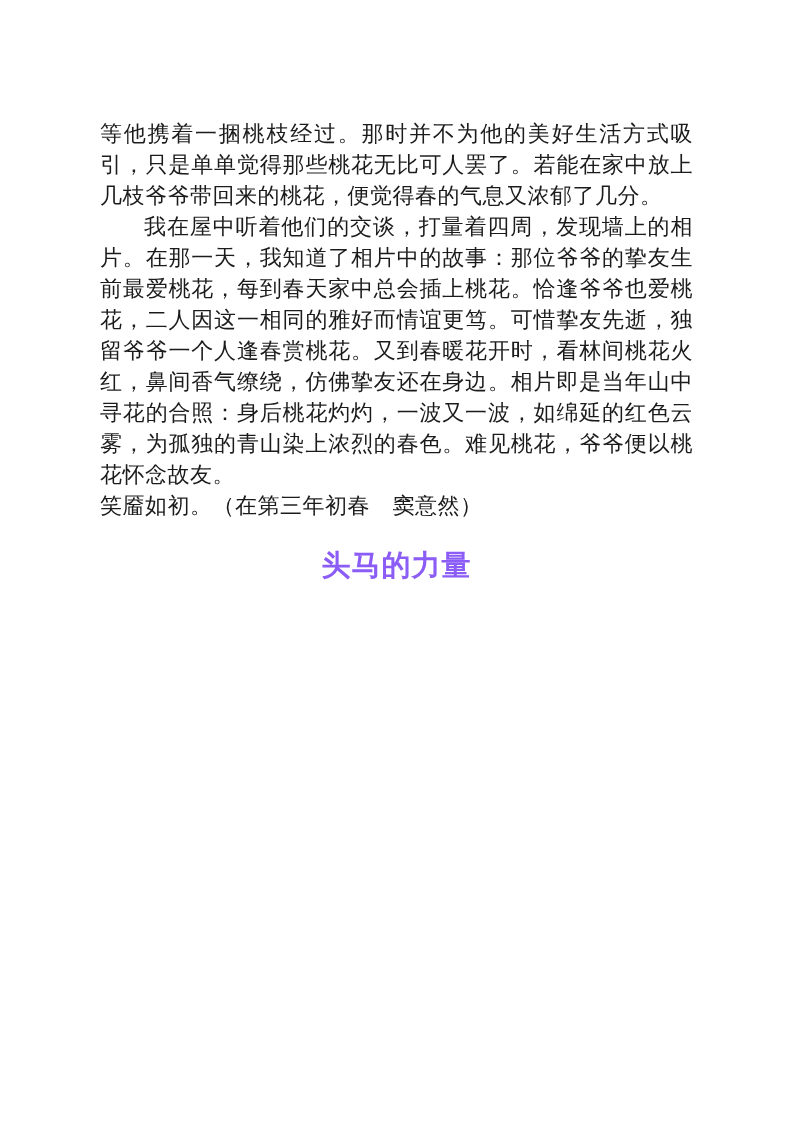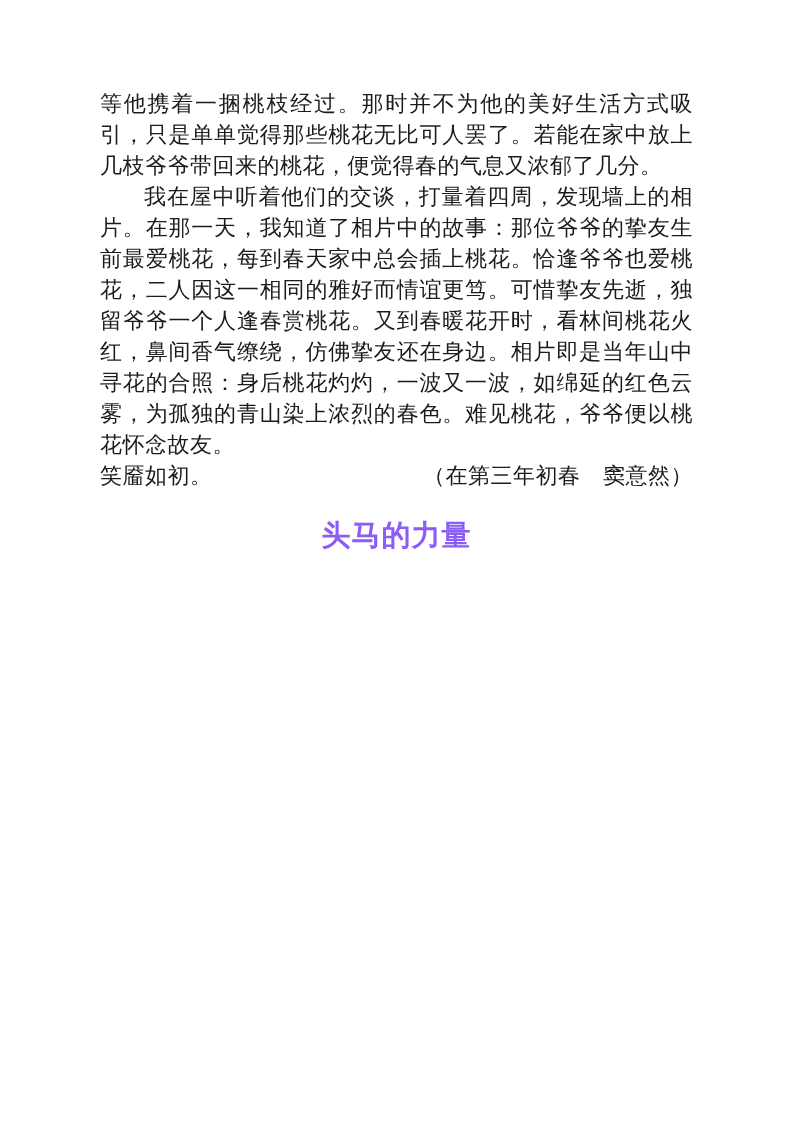--- a/index.html
+++ b/index.html
@@ -12,20 +12,21 @@
     background: #ffffff;
     font-family: "Liberation Serif", serif;
   }
   .page {
     position: relative;
     width: 793px;
     height: 868px;
     background: #ffffff;
     color: #1b1b1b;
     overflow: hidden;
+    margin-top: 30px;
   }
   .text-column {
     position: absolute;
     left: 100px;
     top: 88px;
     width: 593px;
   }
   .para {
     margin: 0;
     font-size: 22px;
@@ -36,21 +37,20 @@
     letter-spacing: 0.5px;
   }
   .para.no-indent {
     text-indent: 0;
   }
   .para.deep-indent {
     text-indent: 2.5em;
   }
   .closing-line {
     display: flex;
-    justify-content: space-between;
     align-items: baseline;
     font-size: 22px;
     line-height: 31px;
     letter-spacing: 0.5px;
   }
   .article-title {
     font-family: "Liberation Sans", sans-serif;
     font-weight: 700;
     font-size: 29px;
     line-height: 36px;

